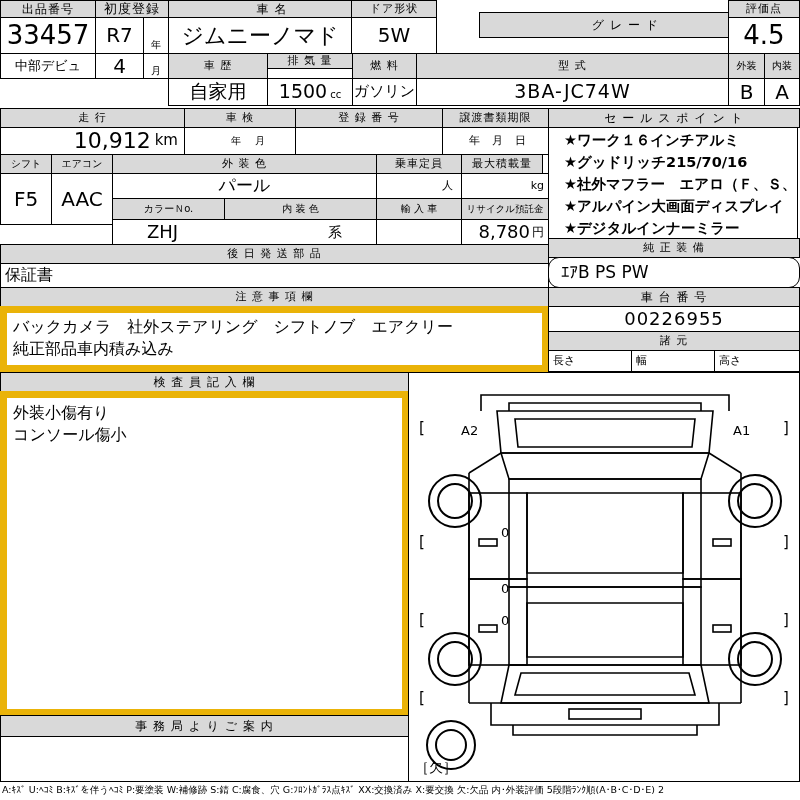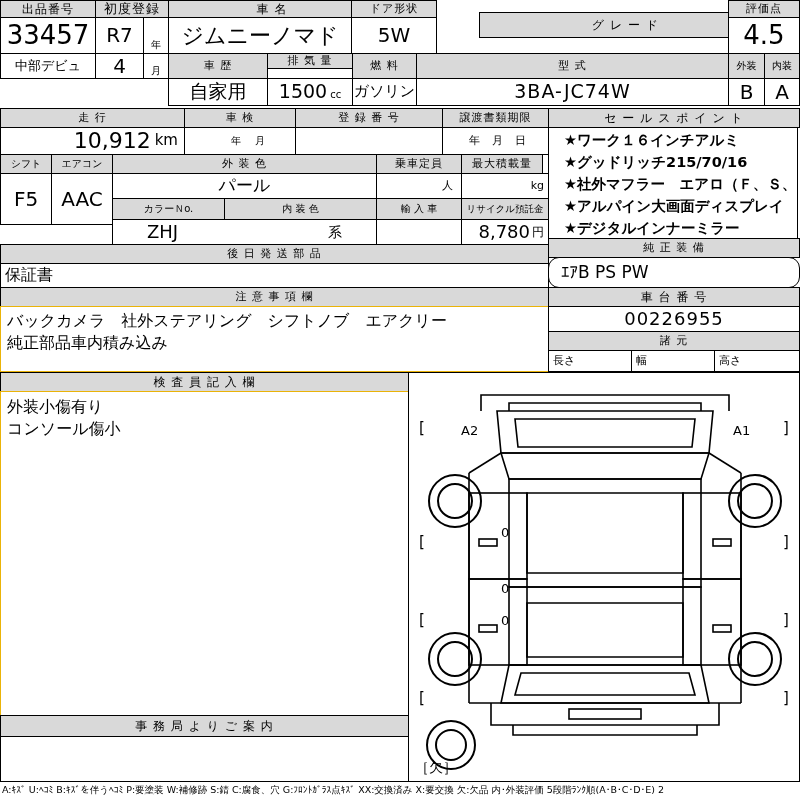--- a/index.html
+++ b/index.html
@@ -22,21 +22,21 @@
   .left { justify-content: flex-start; padding-left: 4px; text-align:left; }
 
   .sub { font-size: 10px; }
 
   
   .sales-list { position:absolute; left:548px; top:127px; width:250px; height:112px;
                 border:1px solid #000; border-top:none; padding:2px 2px 0 3px; overflow:hidden;}
   .sales-list div { font-size: 14.5px; line-height: 1.52; white-space: nowrap; font-weight: 600; margin-left: 12px;}
 
   
-  .notes { position:absolute; border:1px solid #eab308; }
+  .notes { position:absolute; border:7px solid #eab308; }
   .notes .line { font-size: 16px; line-height:1.35; white-space: nowrap; }
 
   
   .legend { position:absolute; left:0; top:784px; width:800px; height:16px;
             font-size:9.5px; white-space:nowrap; overflow:hidden; padding-left:2px;}
 
   
   .diagram { position:absolute; left:408px; top:372px; width:392px; height:410px;
              border:1px solid #000; background:#fff; }
   .mark { position:absolute; font-size:13px; }

